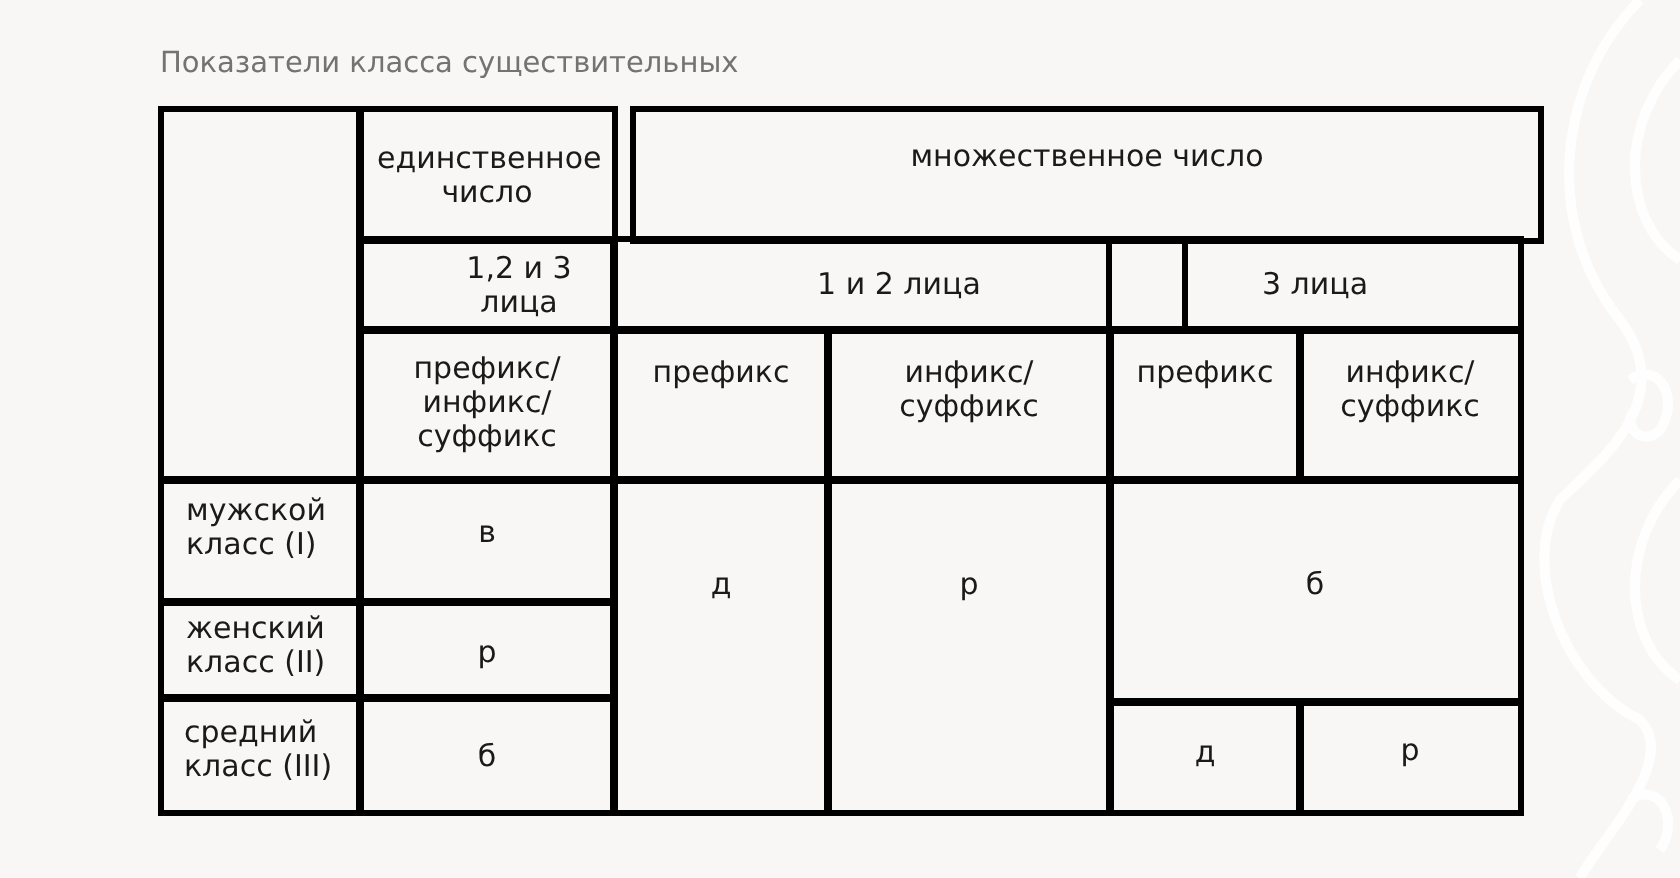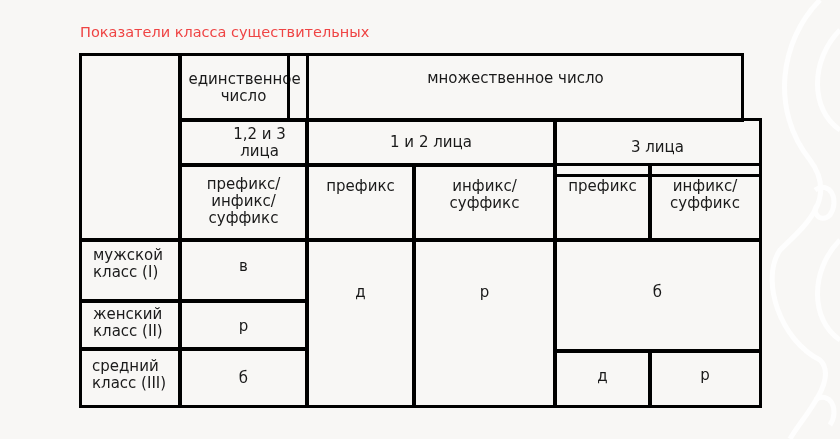--- a/index.html
+++ b/index.html
@@ -20,21 +20,21 @@
       right: 0;
       top: 0;
       width: 80px;
       height: 439px;
     }
     .caption {
       position: absolute;
       left: 80px;
       top: 24px;
       font-size: 14.5px;
-      color: #ef4444;
+      color: #737373;
       white-space: nowrap;
     }
     .table {
       position: absolute;
       left: 0;
       top: 0;
       width: 840px;
       height: 439px;
     }
     .cell {
@@ -72,31 +72,31 @@
 <div class="caption">Показатели класса существительных</div>
 
 <div class="table">
 
   <div class="cell" style="left:79px; top:53px; width:103px; height:189px;"></div>
 
   <div class="cell mid" style="left:178px; top:53px; width:131px; height:69px;">
     <span style="width:110px;">единственное число</span>
   </div>
 
-  <div class="cell top" style="left:287px; top:53px; width:457px; height:69px; padding-top:14px;">
+  <div class="cell top" style="left:315px; top:53px; width:457px; height:69px; padding-top:14px;">
     <span>множественное число</span>
   </div>
 
   <div class="cell mid" style="left:178px; top:118px; width:131px; height:49px;padding-left:32px;">
     <span>1,2 и 3 лица</span>
   </div>
-  <div class="cell mid" style="left:305px; top:118px; width:252px; height:49px;">
+  <div class="cell mid" style="left:305px; top:118px; width:289px; height:49px;">
     <span>1 и 2 лица</span>
   </div>
-  <div class="cell mid" style="left:553px; top:118px; width:209px; height:59px;">
+  <div class="cell mid" style="left:553px; top:118px; width:209px; height:49px;">
     <span>3 лица</span>
   </div>
 
   <div class="cell top" style="left:178px; top:163px; width:131px; height:79px; padding-top:10px;">
     <span style="width:90px;">префикс/ инфикс/ суффикс</span>
   </div>
   <div class="cell top" style="left:305px; top:163px; width:111px; height:79px; padding-top:12px;">
     <span>префикс</span>
   </div>
   <div class="cell top" style="left:412px; top:163px; width:145px; height:79px; padding-top:12px;">

